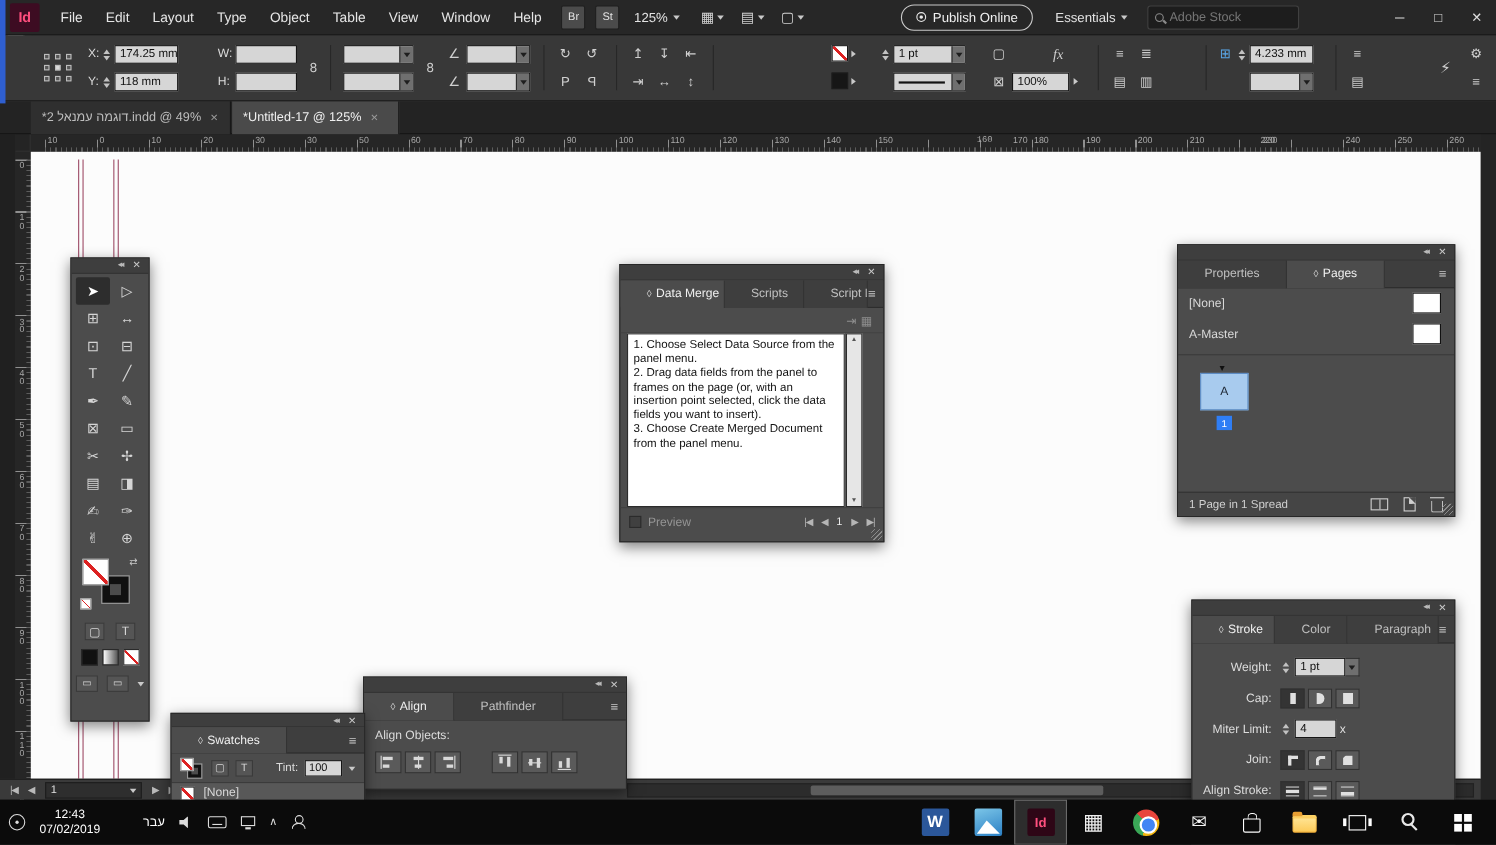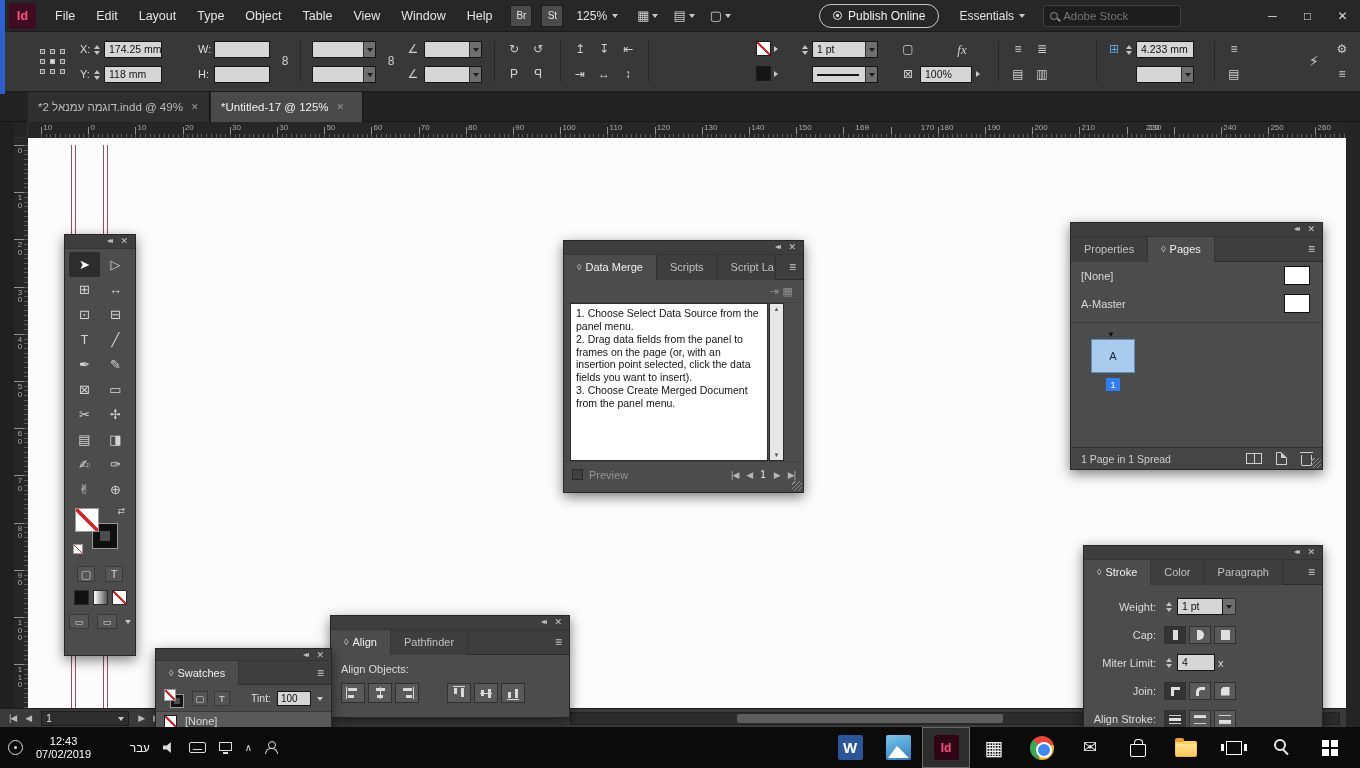--- a/index.html
+++ b/index.html
@@ -83,21 +83,21 @@
   .pg-combo{margin-left:10px;width:88px;height:15px;background:#2e2e2e;border:1px solid #1d1d1d;display:flex;align-items:center;padding:0 4px;color:#e0e0e0;font-size:10px;}
   .pg-combo .cdn{margin-left:auto;}
   .hscroll-track{position:absolute;left:570px;top:3px;width:770px;height:13px;background:#2c2c2c;border:1px solid #222;}
   .hscroll-thumb{position:absolute;left:166px;top:1px;width:266px;height:9px;background:#5d5d5d;border-radius:2px;}
   
   .panel{position:absolute;background:#4c4c4c;border:1px solid #272727;box-shadow:0 4px 12px rgba(0,0,0,.5);z-index:10;font-size:11px;color:#d8d8d8;overflow:hidden;}
   .ptop{position:relative;height:14px;background:#3e3e3e;border-bottom:1px solid #343434;}
   .pcol{position:absolute;right:24px;top:1px;font-size:8px;color:#b9b9b9;letter-spacing:-2px;}
   .px{position:absolute;right:7px;top:1px;font-size:9px;color:#c9c9c9;}
   .ptabs{display:flex;align-items:stretch;height:25px;background:#3e3e3e;border-bottom:1px solid #2d2d2d;position:relative;}
-  .ptab{height:25px;line-height:25px;padding:0 13px;font-size:11px;color:#c0c0c0;background:#3e3e3e;border-right:1px solid #333;white-space:nowrap;overflow:hidden;display:flex;align-items:center;gap:4px;}
+  .ptab{height:25px;line-height:25px;padding:0 24px;font-size:11px;color:#c0c0c0;background:#3e3e3e;border-right:1px solid #333;white-space:nowrap;overflow:hidden;display:flex;align-items:center;gap:4px;}
   .ptab.on{background:#4c4c4c;color:#f0f0f0;}
   .dia{font-size:9px;color:#cfcfcf;}
   .pmenu{margin-left:auto;margin-right:7px;align-self:center;color:#c9c9c9;font-size:12px;}
   .grip{position:absolute;right:1px;bottom:1px;width:10px;height:10px;background:
     repeating-linear-gradient(135deg,transparent 0 2px,#8a8a8a 2px 3px);}
   .tgl{width:22px;height:18px;background:#5a5a5a;border:1px solid #313131;display:flex;align-items:center;justify-content:center;}
   .tgl.sel{background:#343434;}
   
   .toolbox{left:64px;top:234px;width:72px;height:422px;}
   .tools{display:grid;grid-template-columns:1fr 1fr;padding:3px 4px 0;}
@@ -451,21 +451,21 @@
       <span class="rlab" style="left: 345.6px;">60</span>
       <span class="rlab" style="left: 392.8px;">70</span>
       <span class="rlab" style="left: 440px;">80</span>
       <span class="rlab" style="left: 487.2px;">90</span>
       <span class="rlab" style="left: 534.4px;">100</span>
       <span class="rlab" style="left: 581.6px;">110</span>
       <span class="rlab" style="left: 628.8px;">120</span>
       <span class="rlab" style="left: 676px;">130</span>
       <span class="rlab" style="left: 723.2px;">140</span>
       <span class="rlab" style="left: 770.4px;">150</span>
-      <span class="rlab" style="left: 827px; font-family: Liberation Mono, monospace;">160</span>
+      <span class="rlab" style="left: 860px; font-family: Liberation Mono, monospace;">160</span>
       <span class="rlab" style="left: 864.8px; padding-left: 28px;">170</span>
       <span class="rlab" style="left: 912px;">180</span>
       <span class="rlab" style="left: 959.2px;">190</span>
       <span class="rlab" style="left: 1006.4px;">200</span>
       <span class="rlab" style="left: 1053.6px;">210</span>
       <span class="rlab" style="left: 1100.8px; margin-left: 17px;">220</span>
       <span class="rlab" style="left: 1120px;">230</span>
       <span class="rlab" style="left: 1195.2px;">240</span>
       <span class="rlab" style="left: 1242.4px;">250</span>
       <span class="rlab" style="left: 1289.6px;">260</span>

